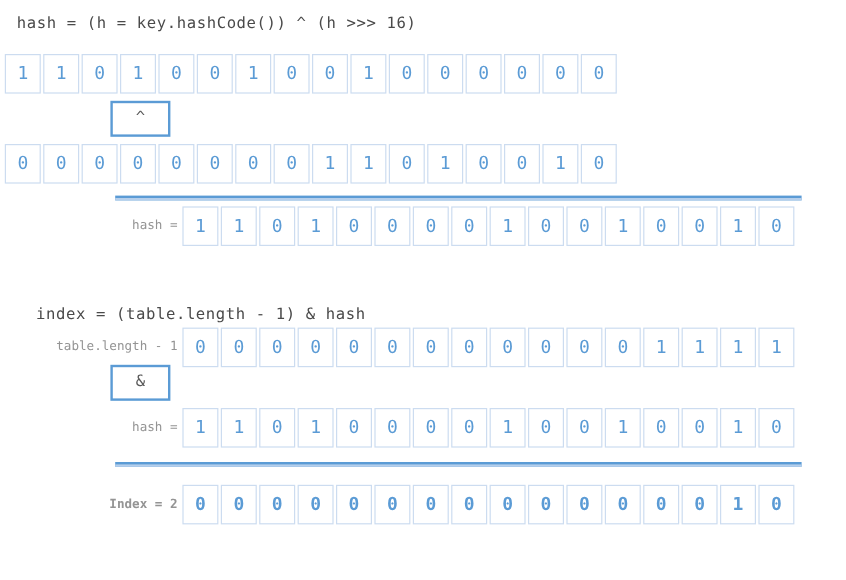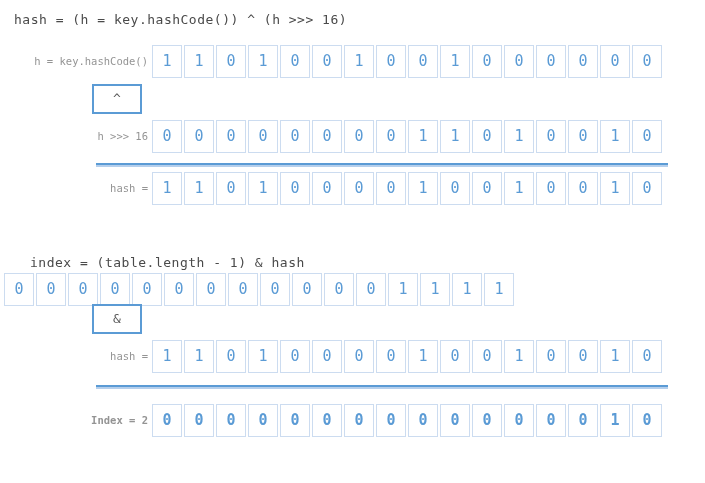--- a/index.html
+++ b/index.html
@@ -73,21 +73,20 @@
   }
 </style>
 </head>
 <body>
 
 <div id="canvas">
 
   <div class="title" style="left:14px; top:12px;">hash = (h = key.hashCode()) ^ (h &gt;&gt;&gt; 16)</div>
 
   <div class="row" style="top:45px;">
-    <div class="row-label">h = key.hashCode()</div>
     <div class="bits">
         <div class="cell">1</div>
         <div class="cell">1</div>
         <div class="cell">0</div>
         <div class="cell">1</div>
         <div class="cell">0</div>
         <div class="cell">0</div>
         <div class="cell">1</div>
         <div class="cell">0</div>
         <div class="cell">0</div>
@@ -97,21 +96,20 @@
         <div class="cell">0</div>
         <div class="cell">0</div>
         <div class="cell">0</div>
         <div class="cell">0</div>
       </div>
   </div>
 
   <div class="op-box" style="top:84px;">^</div>
 
   <div class="row" style="top:120px;">
-    <div class="row-label">h &gt;&gt;&gt; 16</div>
     <div class="bits">
         <div class="cell">0</div>
         <div class="cell">0</div>
         <div class="cell">0</div>
         <div class="cell">0</div>
         <div class="cell">0</div>
         <div class="cell">0</div>
         <div class="cell">0</div>
         <div class="cell">0</div>
         <div class="cell">1</div>
@@ -145,20 +143,21 @@
         <div class="cell">0</div>
         <div class="cell">0</div>
         <div class="cell">1</div>
         <div class="cell">0</div>
       </div>
   </div>
 
   <div class="title" style="left:30px; top:240px;margin-top:15px;">index = (table.length - 1) &amp; hash</div>
 
   <div class="row" style="top:273px;">
+    <div class="row-label">table.length - 1</div>
     <div class="bits">
         <div class="cell">0</div>
         <div class="cell">0</div>
         <div class="cell">0</div>
         <div class="cell">0</div>
         <div class="cell">0</div>
         <div class="cell">0</div>
         <div class="cell">0</div>
         <div class="cell">0</div>
         <div class="cell">0</div>

